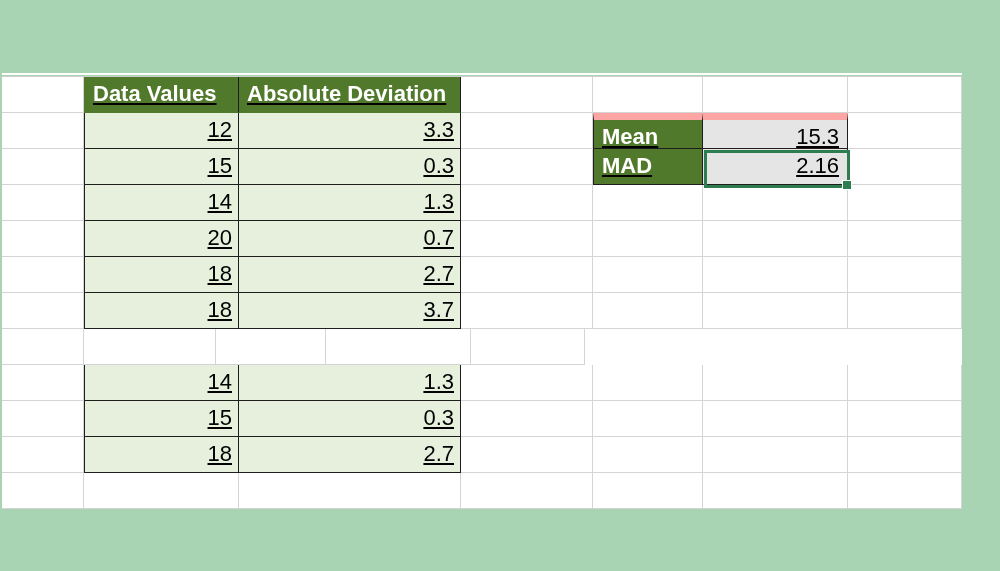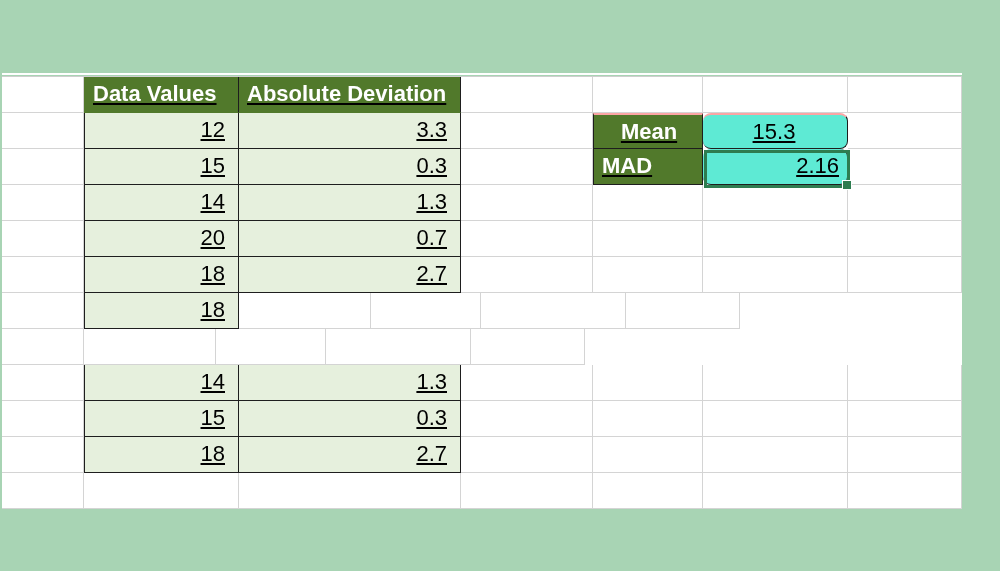--- a/index.html
+++ b/index.html
@@ -63,45 +63,44 @@
       border-right: 1px solid #1e1e1e;
       border-bottom: 1px solid #51792b;
       padding-left: 8px;
     }
     .hdr-first { border-left: 1px solid #51792b; }
 
     .data {
       background: #e6f0dd;
       color: #000000;
       text-align: right;
-      padding-right: 13px;
+      padding-right: 6px;
       border-right: 1px solid #1e1e1e;
       border-bottom: 1px solid #1e1e1e;
     }
     .data-first { border-left: 1px solid #1e1e1e; }
 
     .sumlabel {
       background: #51792b;
       color: #ffffff;
       font-weight: bold;
       padding-left: 8px;
       border-left: 1px solid #1e1e1e;
       border-bottom: 1px solid #1e1e1e;
       border-right: 1px solid #1e1e1e;
     }
     .sumval {
-      background: #5eead4;
+      background: #e5e5e5;
       color: #000;
       text-align: right;
       padding-right: 8px;
       border-bottom: 1px solid #1e1e1e;
       border-right: 1px solid #1e1e1e;
-      border-radius: 8px;
-    }
-    .sumlabel.top, .sumval.top { border-top: 2px solid #fca5a5; text-align: center; }
+    }
+    .sumlabel.top, .sumval.top { border-top: 7px solid #fca5a5; }
 
     .selected {
       position: absolute;
       top: 73px;
       left: 702px;
       width: 146px;
       height: 38px;
       border: 3px solid #2e7d50;
       pointer-events: none;
     }
@@ -178,20 +177,21 @@
       <div class="cell colC data">2.7</div>
       <div class="cell colD"></div>
       <div class="cell colE"></div>
       <div class="cell colF"></div>
       <div class="cell colG"></div>
     </div>
 
     <div class="row">
       <div class="cell colA"></div>
       <div class="cell colB data data-first">18</div>
+      <div class="cell colC data">3.7</div>
       <div class="cell colD"></div>
       <div class="cell colE"></div>
       <div class="cell colF"></div>
       <div class="cell colG"></div>
     </div>
 
     <div class="row">
       <div class="cell colA"></div>
       <div class="cell colD"></div>
       <div class="cell colE"></div>

